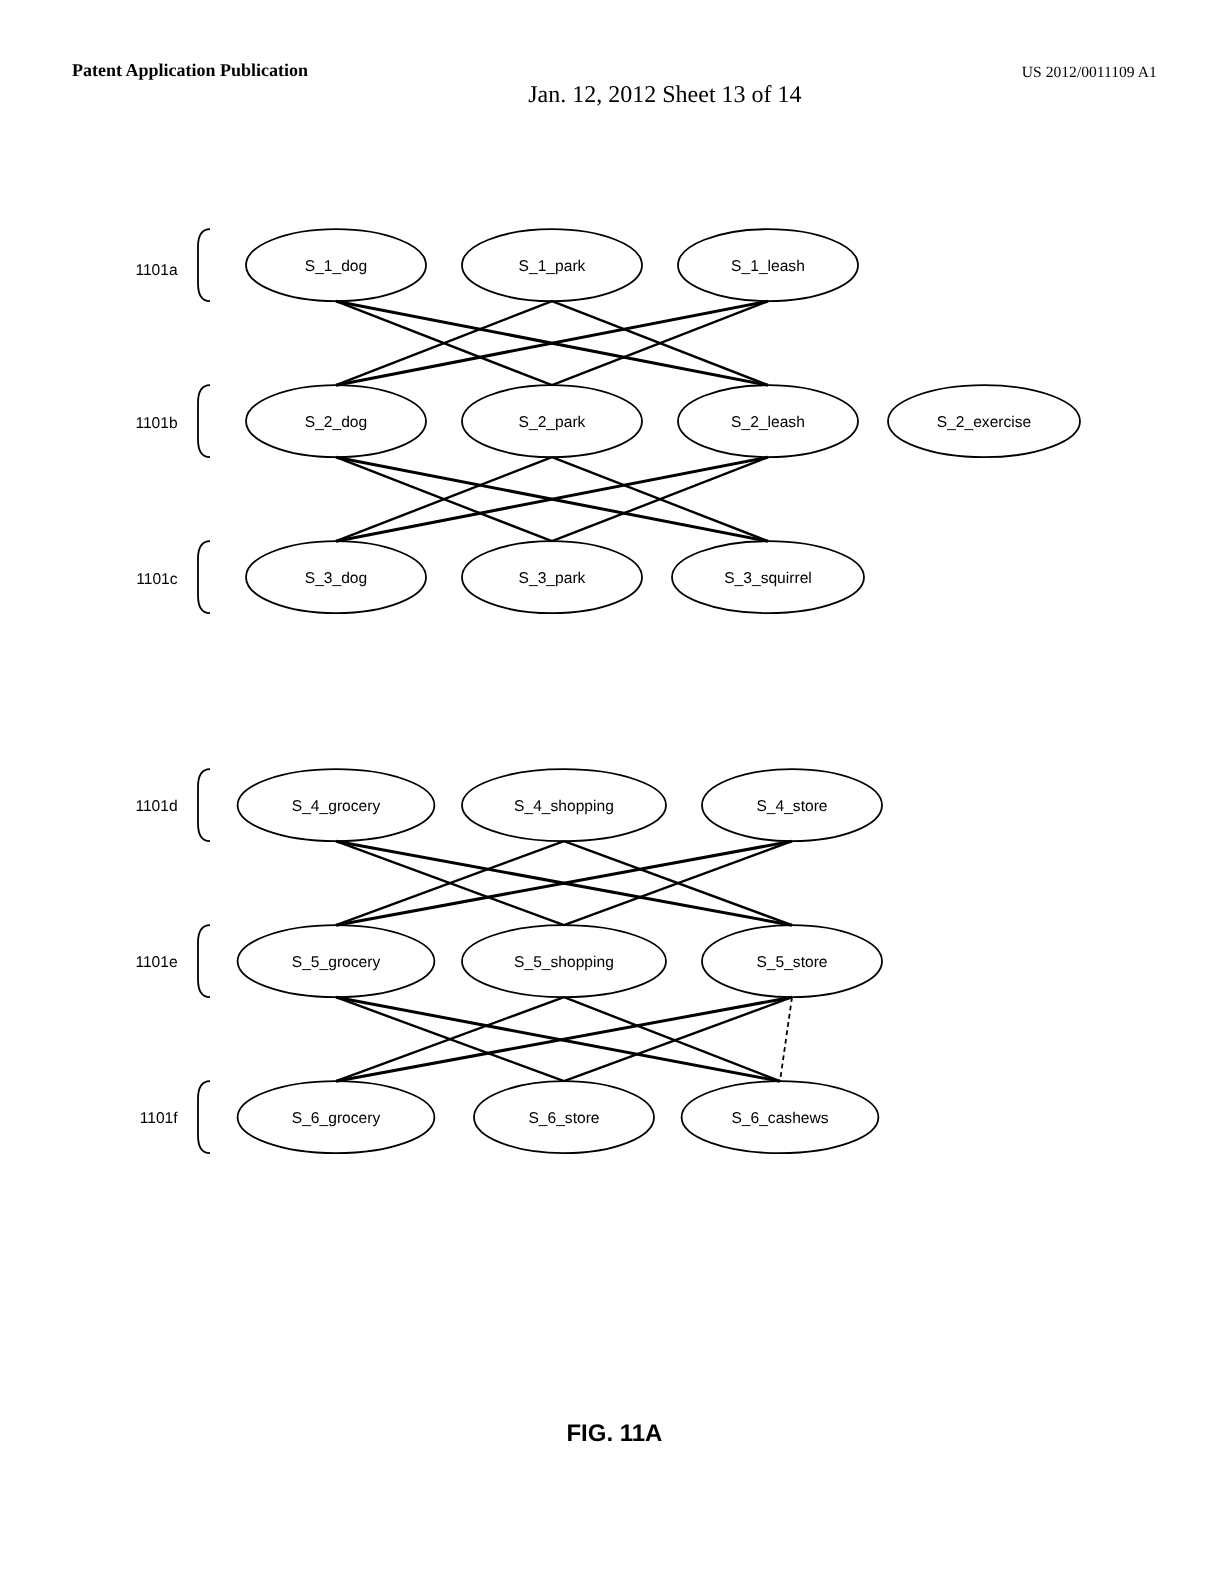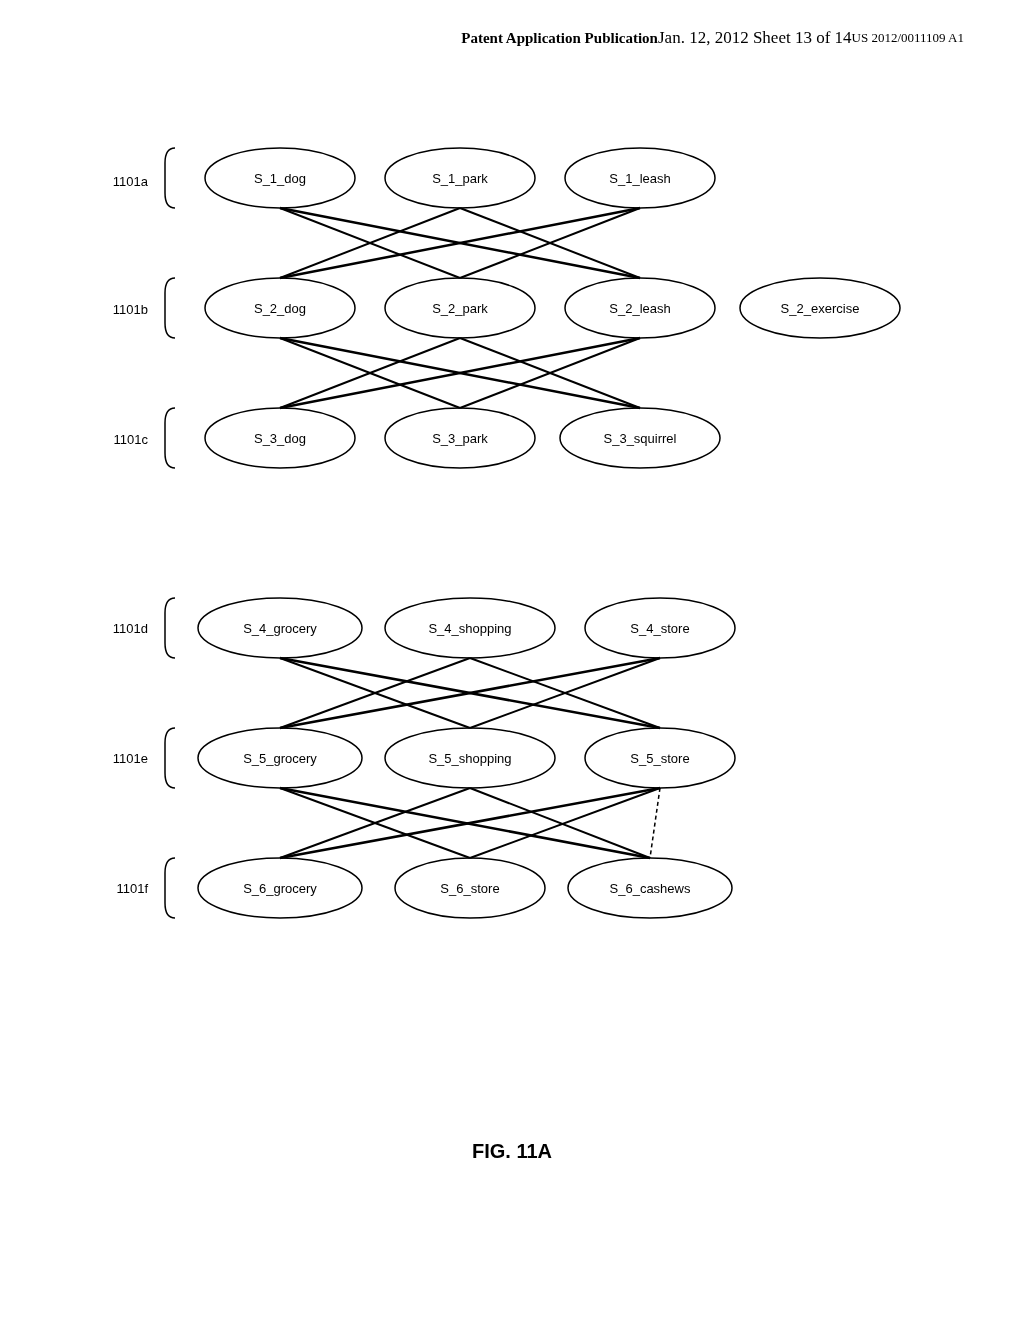--- a/index.html
+++ b/index.html
@@ -8,31 +8,32 @@
       font-family: 'Times New Roman', Times, serif;
       width: 1024px;
       min-height: 1320px;
       position: relative;
       overflow-x: hidden;
     }
 
     
     .header {
       display: flex;
-      justify-content: flex-end;
+      justify-content: space-between;
       align-items: center;
       padding: 28px 60px 10px 60px;
       border-bottom: none;
     }
     .header-left {
       font-size: 15px;
       font-weight: bold;
     }
     .header-center {
-      font-size: 17px;
+      font-size: 20px;
+      margin-top: 40px;
     }
     .header-right {
       font-size: 13px;
     }
 
     
     .diagram-area {
       position: relative;
       width: 100%;
       height: 1160px;

